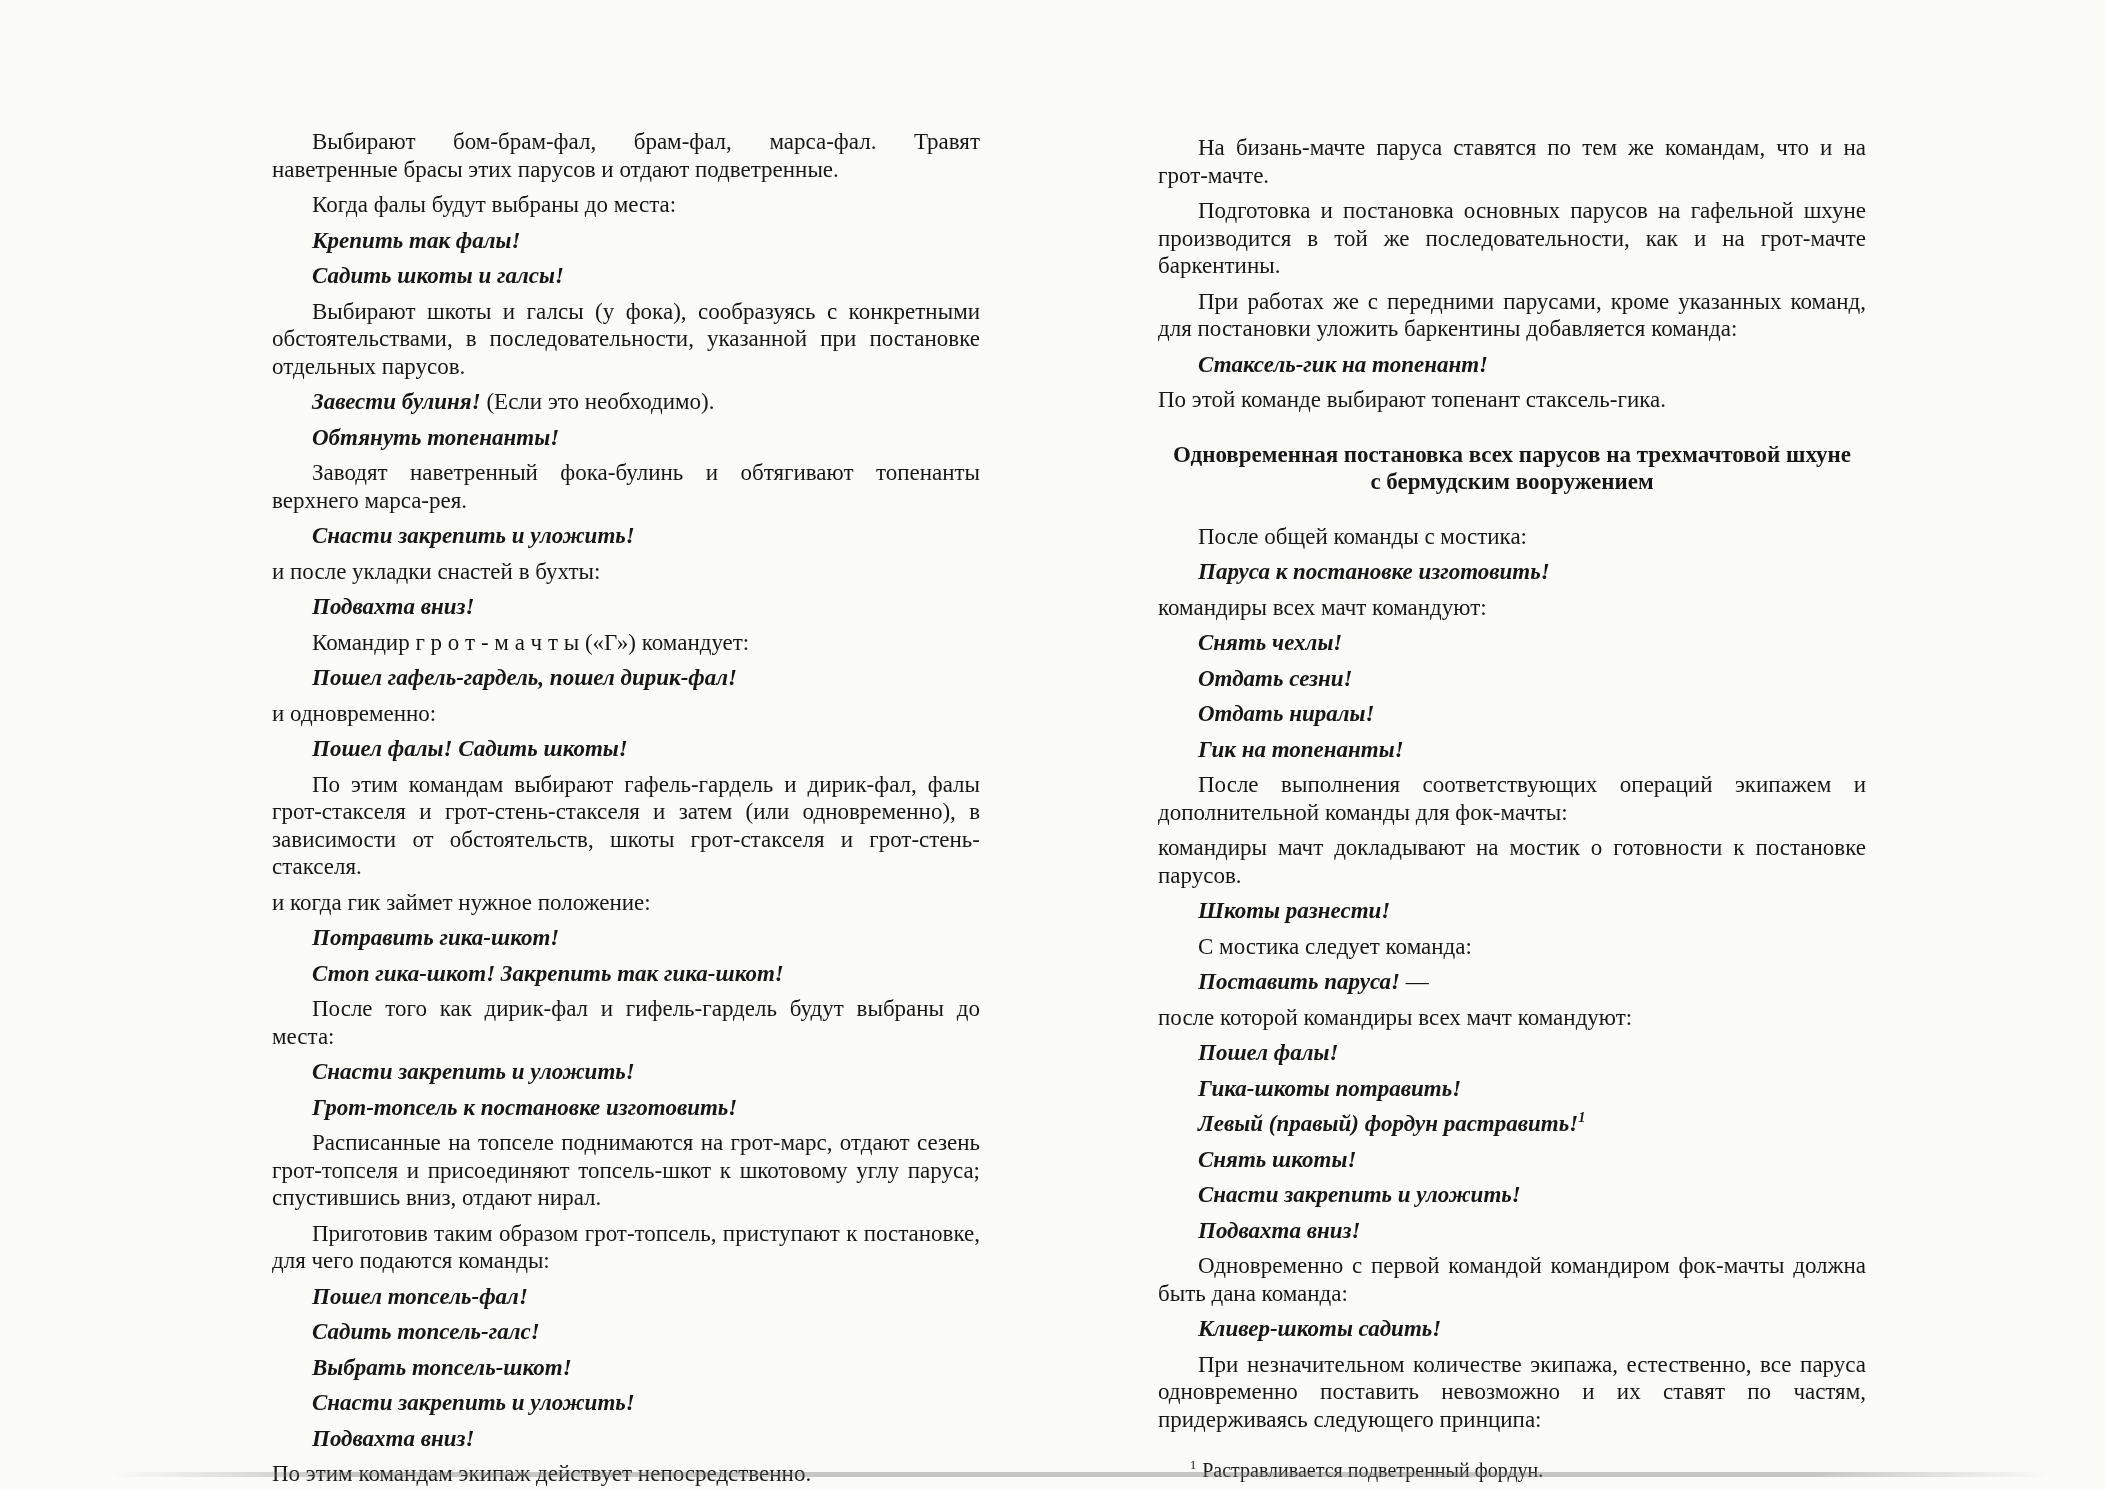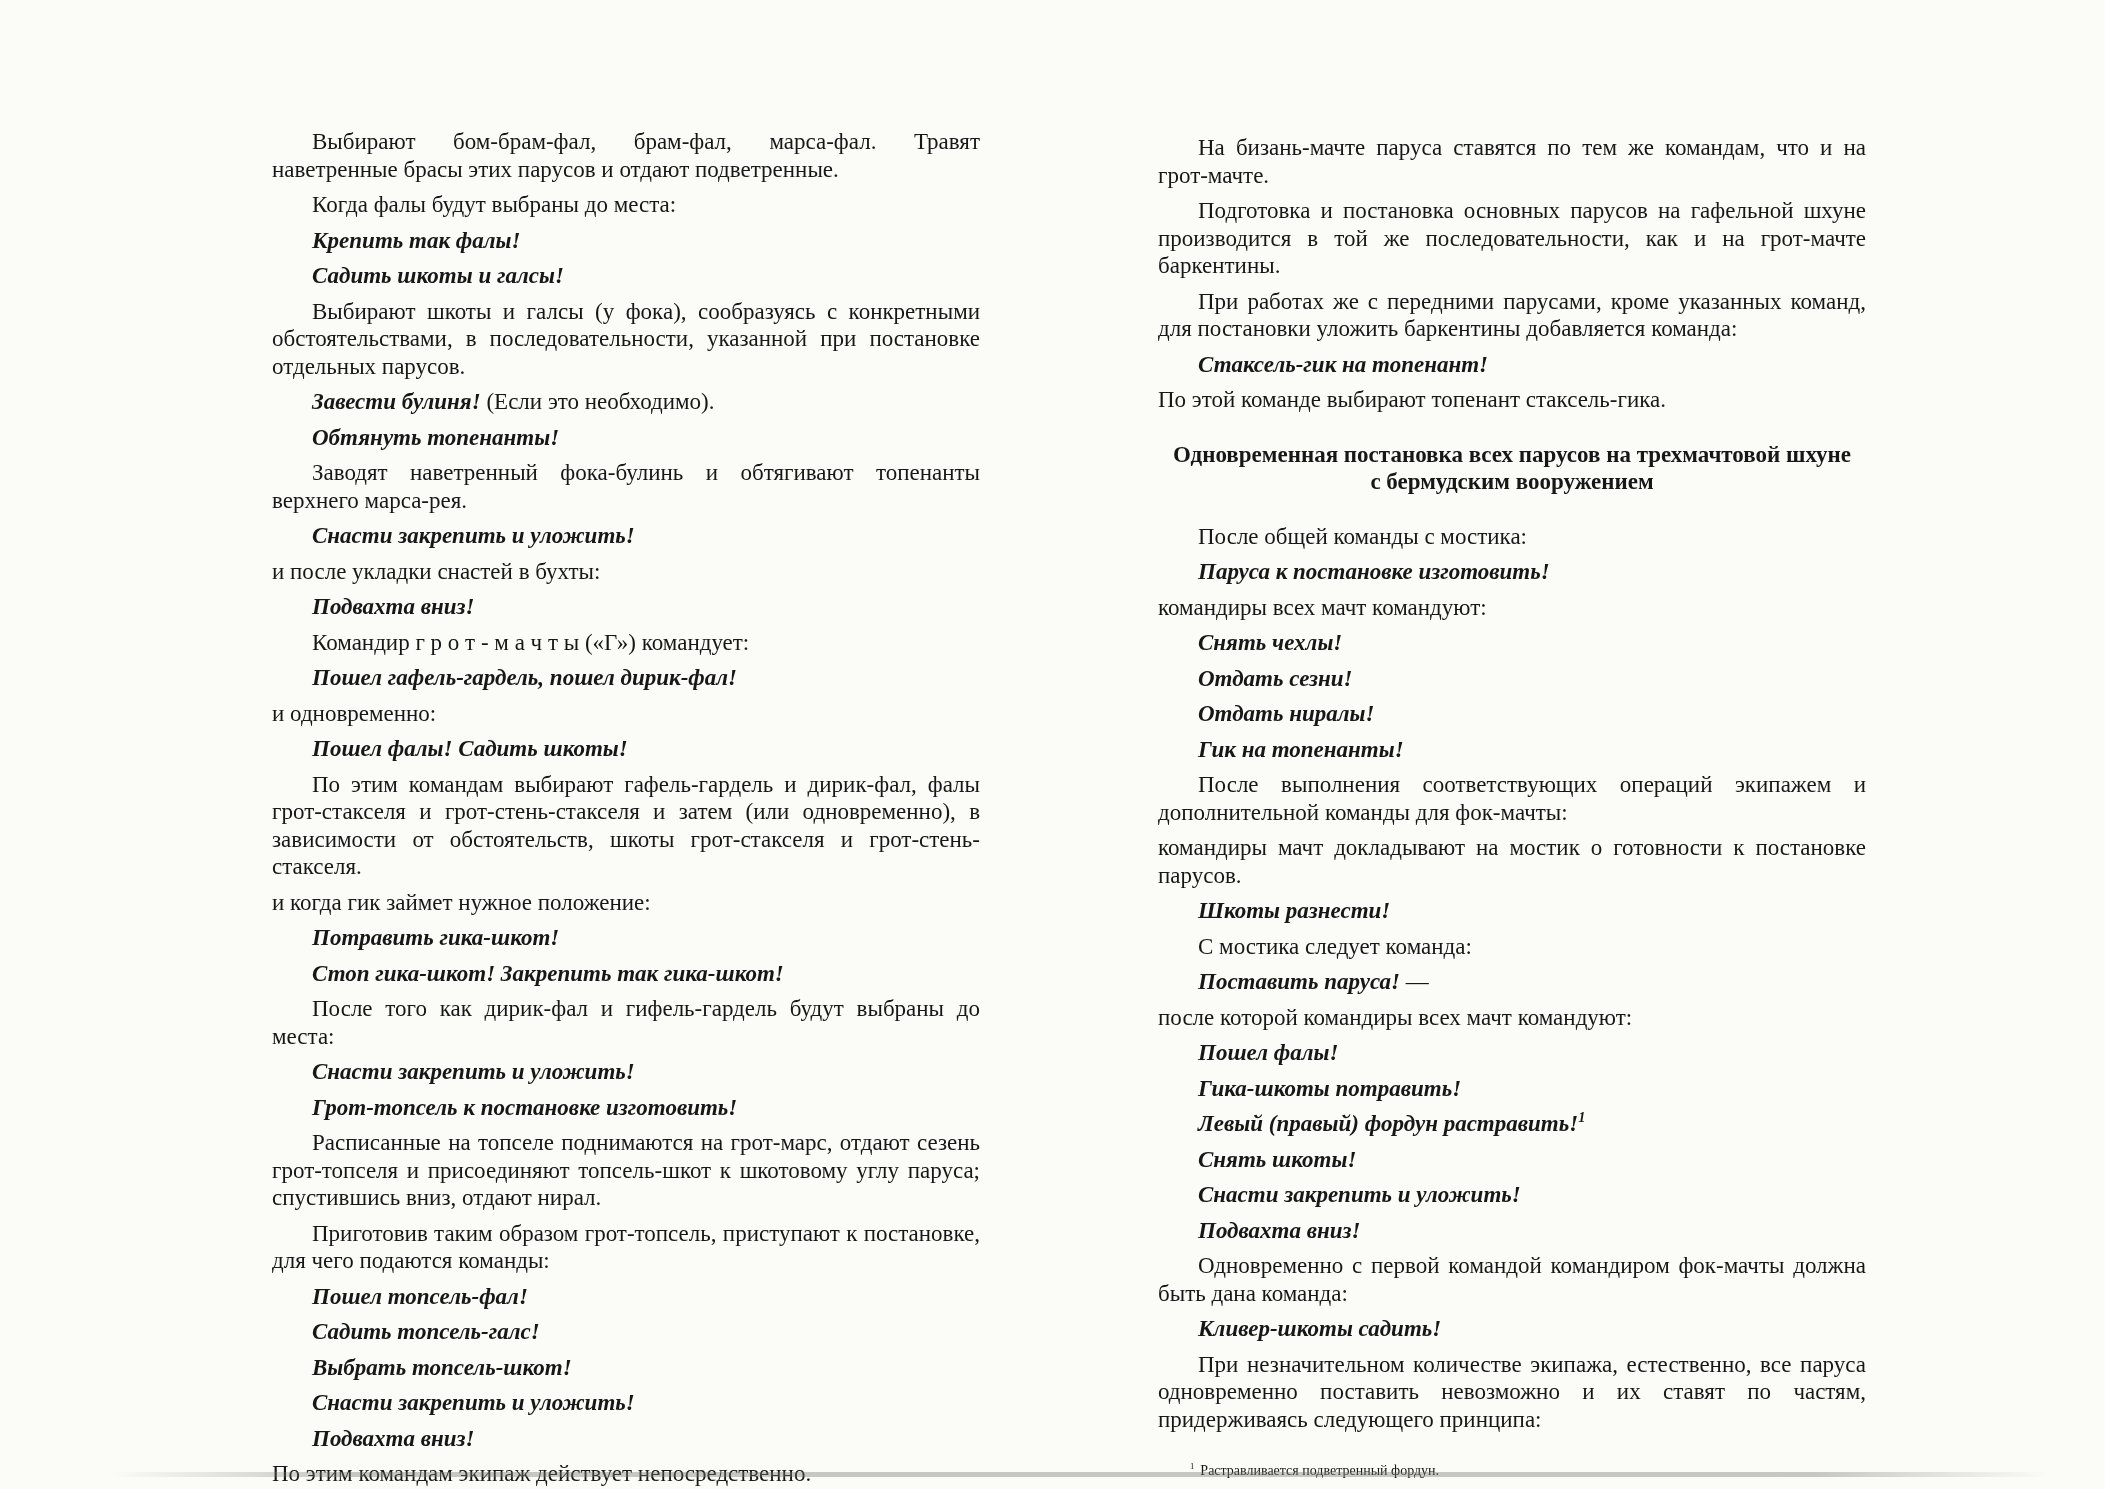--- a/index.html
+++ b/index.html
@@ -36,21 +36,21 @@
     font-style: normal;
     text-align: center;
     text-indent: 0;
     margin: 27px 0;
     padding: 0 16px;
   }
   sup { font-size: 0.62em; line-height: 0; }
 
   .footnote {
     margin-top: 26px;
-    font-size: 14px;
+    font-size: 20px;
     line-height: 23px;
     text-indent: 40px;
   }
   .footnote sup { margin-right: 6px; }
 
   .page-number {
     font-weight: bold;
     font-size: 23px;
     margin-top: 16px;
   }

